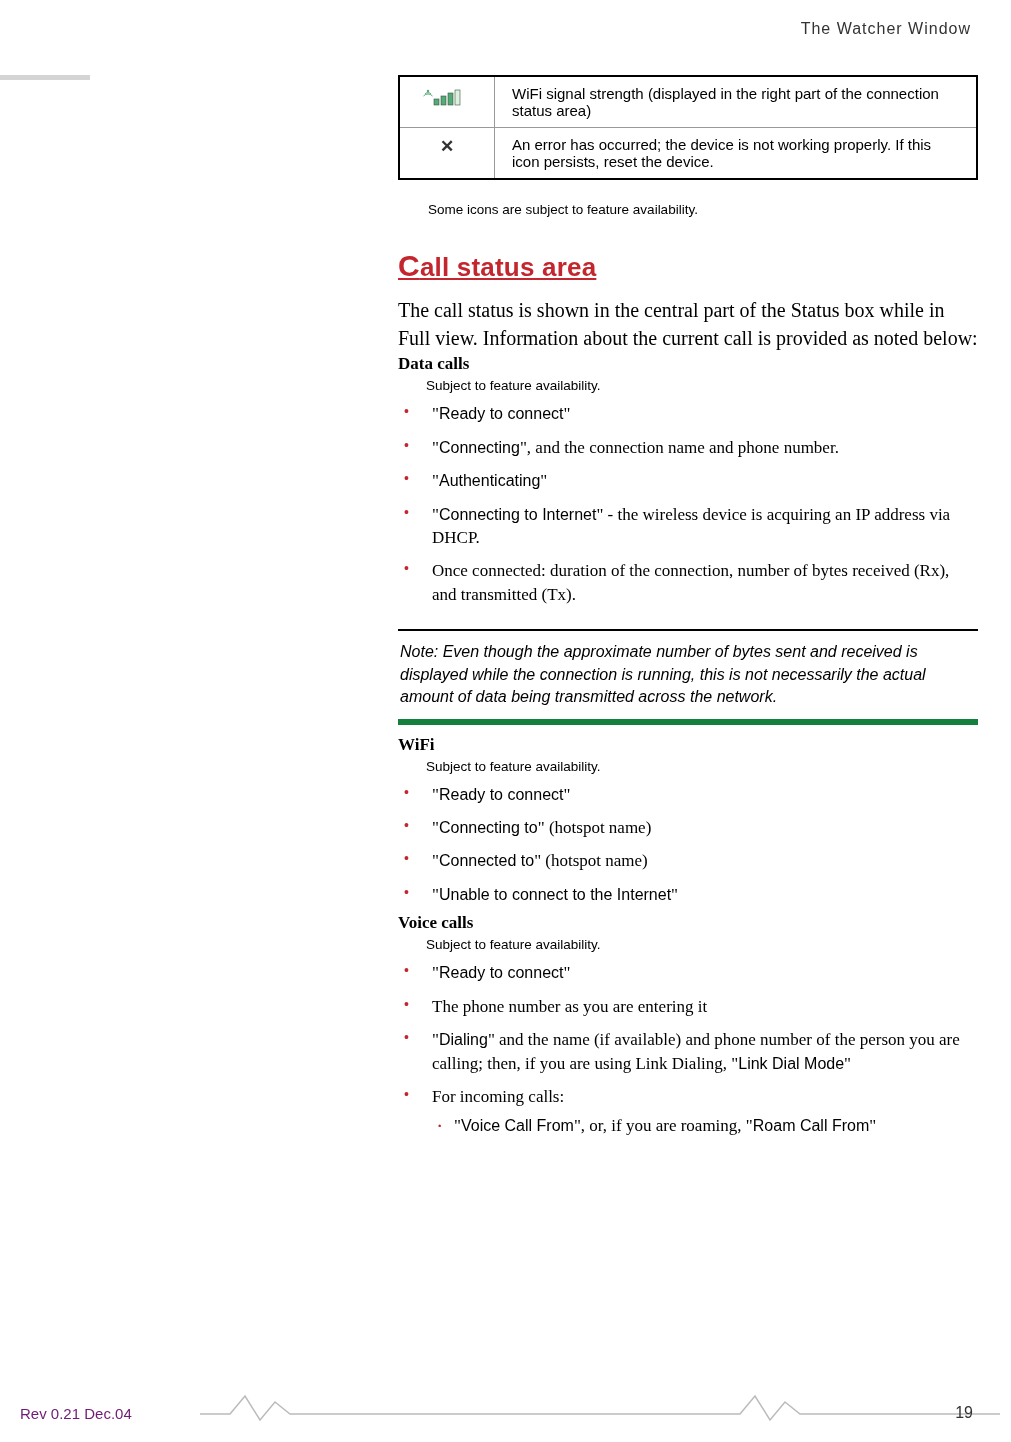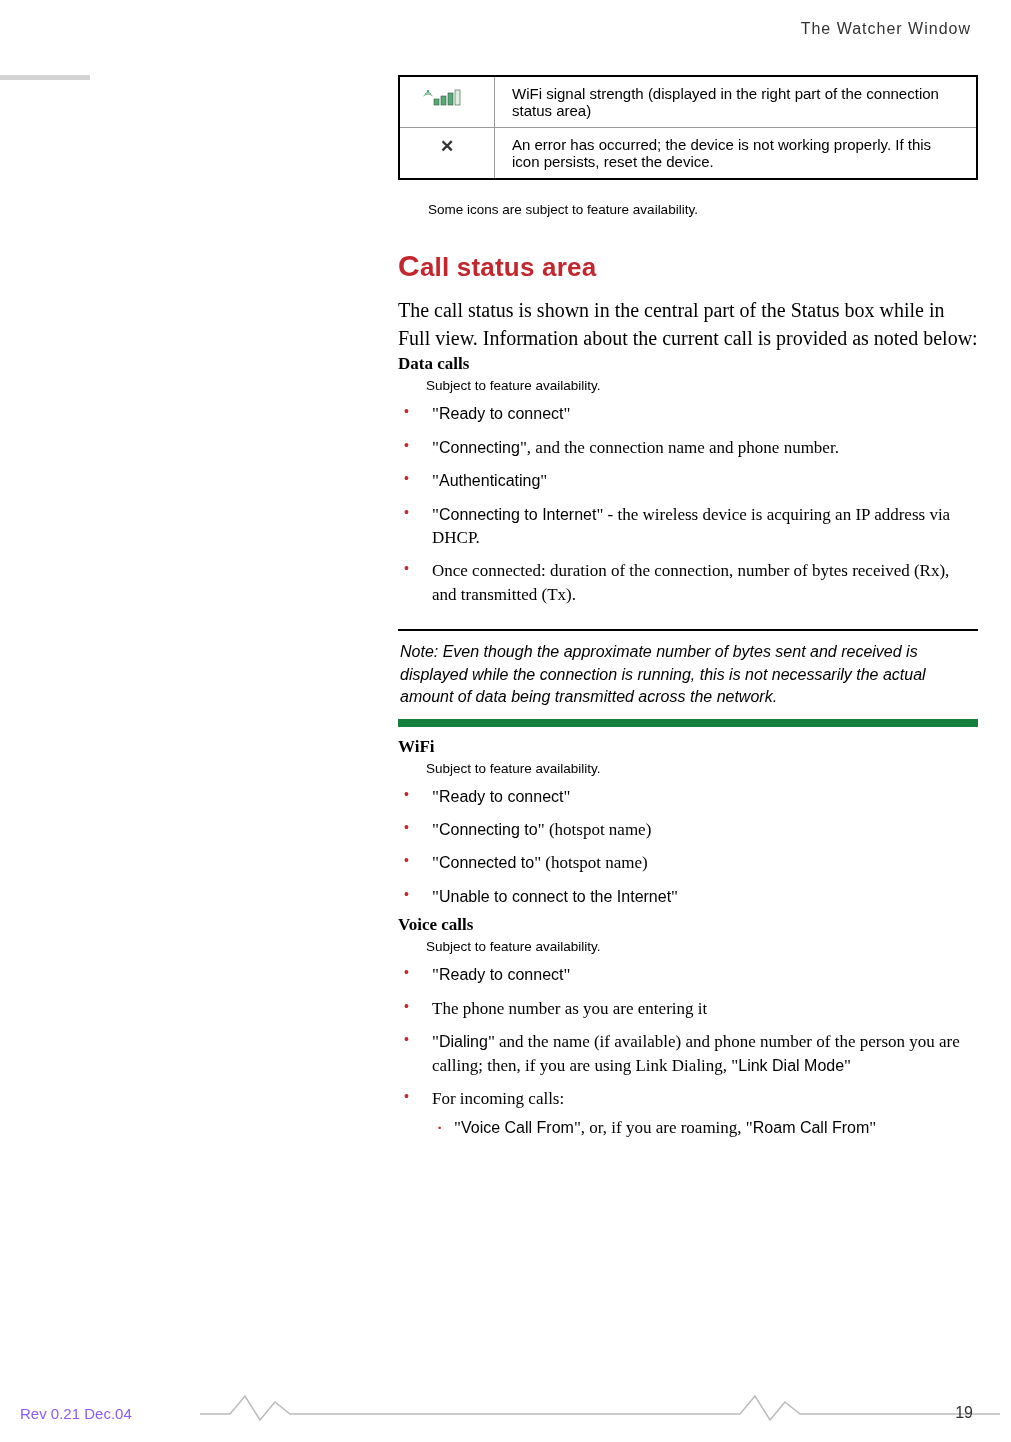--- a/index.html
+++ b/index.html
@@ -54,52 +54,53 @@
   .caption {
     font-size: 13.5px;
     padding: 22px 0 8px 30px;
   }
   h2.sec {
     font-size: 26px;
     color: #c4262e;
     font-weight: bold;
     margin: 24px 0 14px 0;
     letter-spacing: 0.2px;
+    text-decoration: underline;
   }
   h2.sec .big { font-size: 30px; }
   .serif { font-family: "Palatino Linotype", "Book Antiqua", Georgia, serif; font-size:20px; line-height:1.38;}
   .bold-serif { font-family: "Palatino Linotype", "Book Antiqua", Georgia, serif; font-weight:bold; font-size:17px; margin-top:2px;}
   .subnote { font-size: 13.5px; padding-left: 28px; margin:4px 0 4px 0;}
   ul.bullets { list-style:none; padding:0; margin:0; }
   ul.bullets > li { position:relative; padding:5px 0 5px 34px; font-family: "Palatino Linotype", "Book Antiqua", Georgia, serif; font-size:17px; line-height:1.38;}
   ul.bullets > li::before { content:"•"; color:#c4262e; position:absolute; left:6px; top:5px; font-family:Arial; font-size:14px;}
   ul.sub { list-style:none; padding:0; margin:2px 0 0 0;}
   ul.sub > li { position:relative; padding:3px 0 3px 22px; font-family: "Palatino Linotype","Book Antiqua",Georgia,serif; font-size:17px; line-height:1.38;}
   ul.sub > li::before { content:"·"; color:#c4262e; position:absolute; left:4px; top:0px; font-size:22px;}
   .sans { font-family: Arial, Helvetica, sans-serif; font-size:16px;}
   .note-box {
     border-top: 2px solid #000;
-    border-bottom: 8px solid #15803d;
+    border-bottom: 6px solid #15803d;
     margin: 18px 0 10px 0;
     padding: 10px 2px;
     font-style: italic;
     font-size: 16px;
     line-height:1.4;
   }
   .note-box .nlabel { font-style: italic; }
   .footer {
     position:absolute;
     bottom:20px;
     left:20px;
     right:20px;
     height:30px;
   }
   .footer-left {
     font-size:15px;
-    color:#8b5cf6;
+    color:#701a75;
     position:absolute;
     left:0;
     bottom:0;
     text-align:center;
   }
   .footer-right {
     font-size:16px;
     color:#333;
     position:absolute;
     right:18px;

